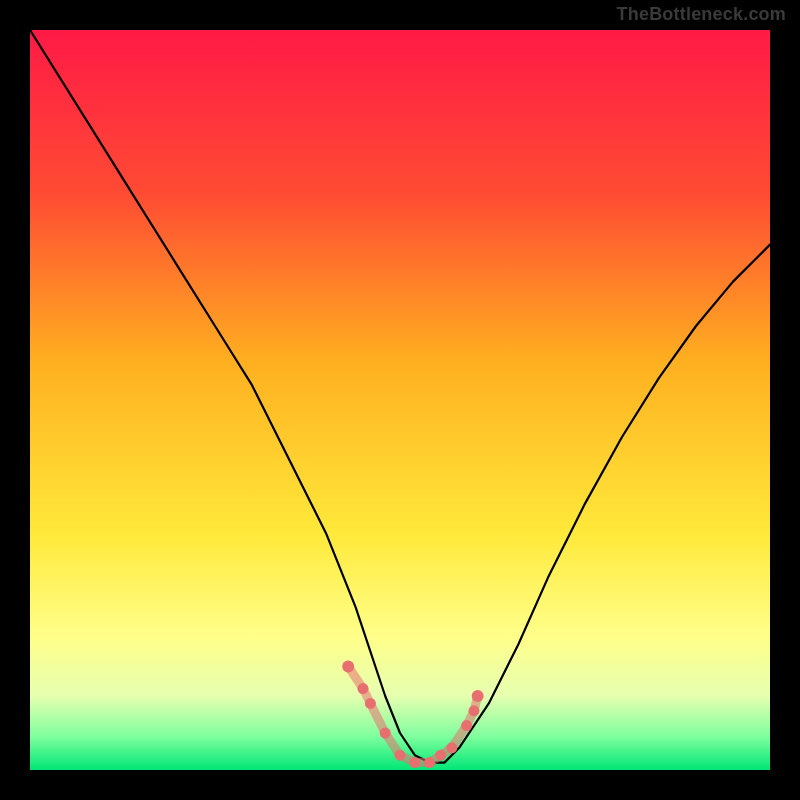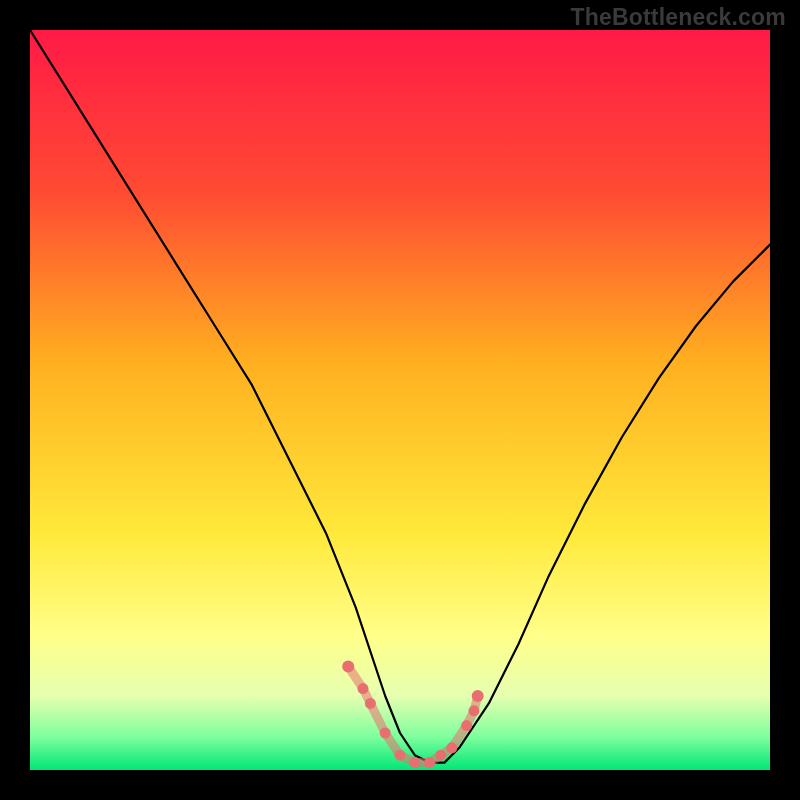--- a/index.html
+++ b/index.html
@@ -15,21 +15,21 @@
     position: relative;
     width: 800px;
     height: 800px;
     background: #000;
   }
   .watermark {
     position: absolute;
     top: 4px;
     right: 14px;
     color: #3a3a3a;
-    font-size: 23px;
+    font-size: 18px;
     font-weight: 600;
     letter-spacing: 0.2px;
     z-index: 10;
   }
   .plot-area {
     position: absolute;
     left: 30px;
     top: 30px;
     width: 740px;
     height: 740px;

